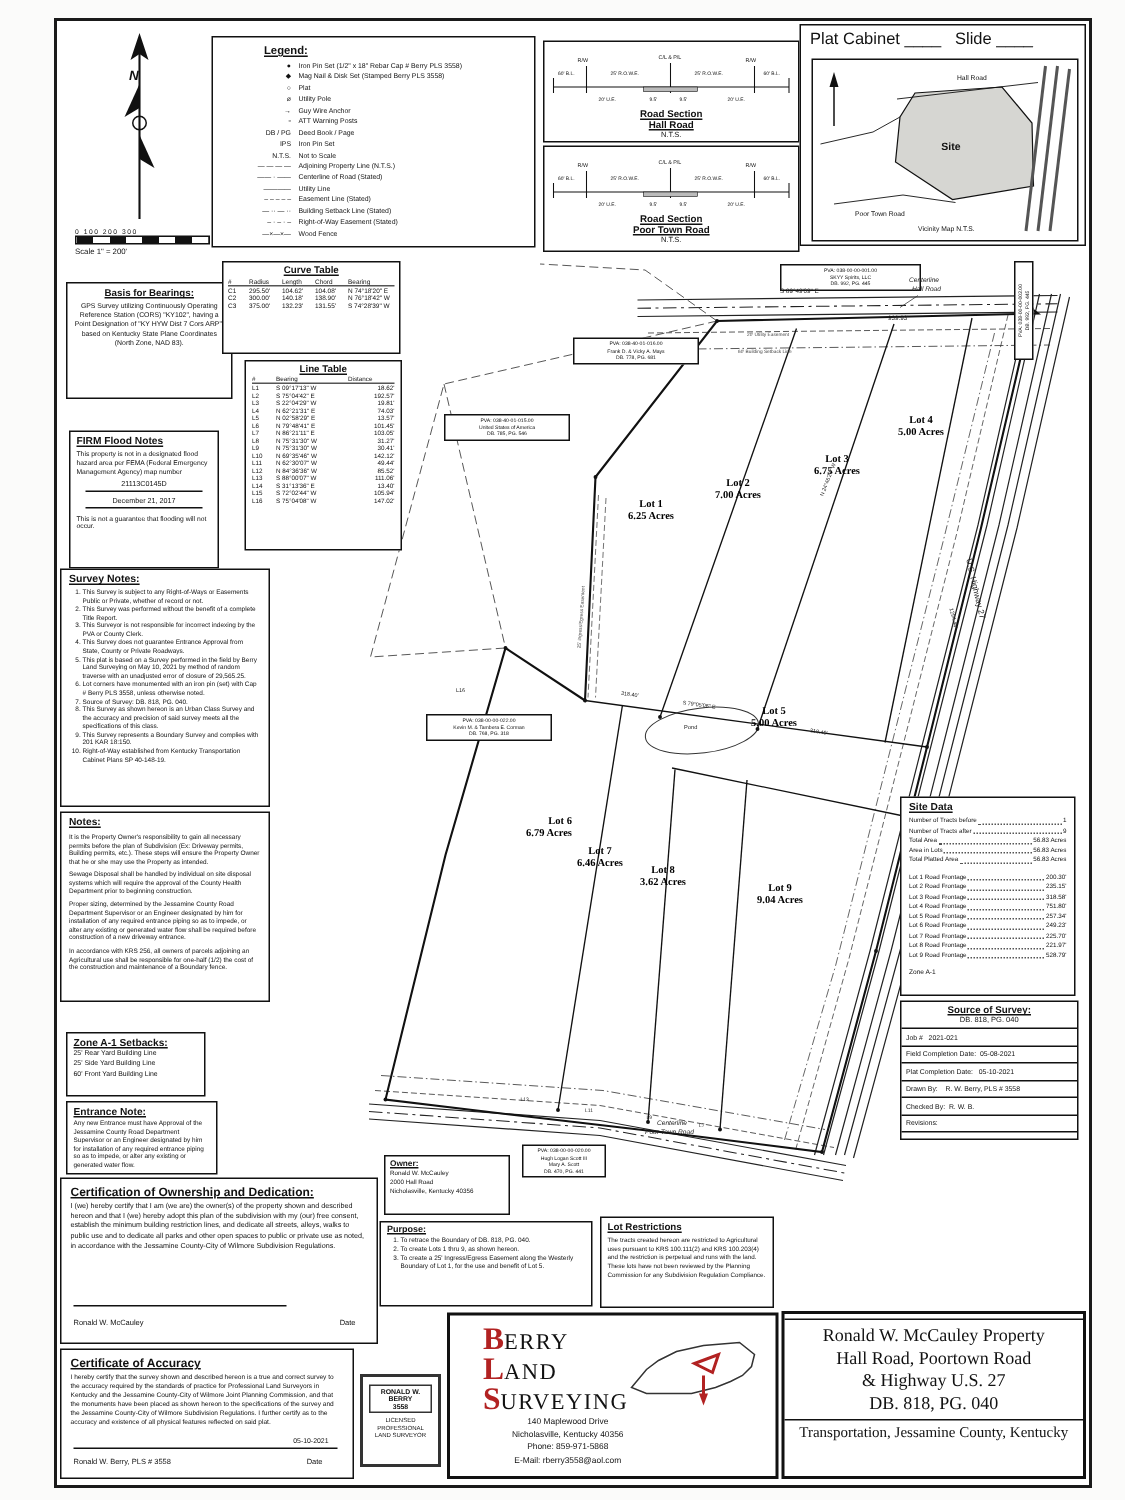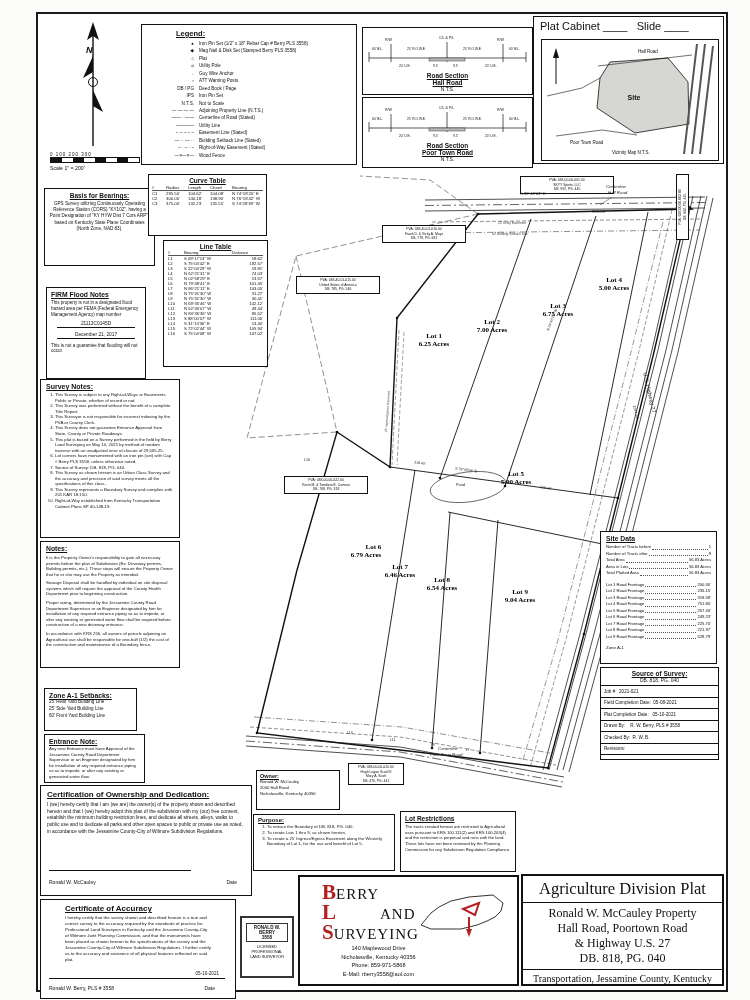--- a/index.html
+++ b/index.html
@@ -488,21 +488,21 @@
 </div>
 
 <div class="box" style="left:40px;top:785px;width:212px;height:111px;padding:4px 6px;">
   <div class="ttl" style="font-size:8px;">Certification of Ownership and Dedication:</div>
   <div style="font-size:4.8px;line-height:1.4;margin-top:3px;">I (we) hereby certify that I am (we are) the owner(s) of the property shown and described hereon and that I (we) hereby adopt this plan of the subdivision with my (our) free consent, establish the minimum building restriction lines, and dedicate all streets, alleys, walks to public use and to dedicate all parks and other open spaces to public or private use as noted, in accordance with the Jessamine County-City of Wilmore Subdivision Regulations.</div>
   <div style="position:absolute;left:8px;right:60px;bottom:24px;" class="sig-line"></div>
   <div style="position:absolute;left:8px;bottom:10px;font-size:5px;">Ronald W. McCauley</div>
   <div style="position:absolute;right:14px;bottom:10px;font-size:5px;">Date</div>
 </div>
 
-<div class="box" style="left:40px;top:899px;width:196px;height:100px;padding:4px 24px;">
+<div class="box" style="left:40px;top:899px;width:196px;height:87px;padding:4px 6px;">
   <div class="ttl" style="font-size:8px;">Certificate of Accuracy</div>
   <div style="font-size:4.4px;line-height:1.35;margin-top:2px;">I hereby certify that the survey shown and described hereon is a true and correct survey to the accuracy required by the standards of practice for Professional Land Surveyors in Kentucky and the Jessamine County-City of Wilmore Joint Planning Commission, and that the monuments have been placed as shown hereon to the specifications of the survey and the Jessamine County-City of Wilmore Subdivision Regulations. I further certify as to the accuracy and existence of all physical features reflected on said plat.</div>
   <div style="position:absolute;right:16px;bottom:22px;font-size:4.6px;">05-10-2021</div>
   <div style="position:absolute;left:8px;right:10px;bottom:19px;" class="sig-line"></div>
   <div style="position:absolute;left:8px;bottom:7px;font-size:5px;">Ronald W. Berry, PLS # 3558</div>
   <div style="position:absolute;right:20px;bottom:7px;font-size:5px;">Date</div>
 </div>
 
 <div style="position:absolute;left:240px;top:916px;width:54px;height:62px;border:2px solid #333;background:#fff;box-sizing:border-box;text-align:center;padding-top:4px;">
   <div style="border:1px solid #333;margin:1px 4px;padding:1px 0;">
@@ -511,40 +511,39 @@
     <div style="font-size:4.6px;font-weight:bold;">3558</div>
   </div>
   <div style="font-size:4px;margin-top:2px;">LICENSED</div>
   <div style="font-size:4px;">PROFESSIONAL</div>
   <div style="font-size:4px;">LAND SURVEYOR</div>
 </div>
 
 <div class="box" style="left:298px;top:875px;width:221px;height:111px;border-width:2px;">
   <div style="position:absolute;left:22px;top:6px;font-family:'Liberation Serif',serif;line-height:0.95;">
     <div style="font-size:21px;"><span style="color:#b22222;font-weight:bold;">B</span><span style="font-size:15px;letter-spacing:1px;">ERRY</span></div>
-    <div style="font-size:21px;"><span style="color:#b22222;font-weight:bold;">L</span><span style="font-size:15px;letter-spacing:1px;margin-left:44px;">AND</span></div>
+    <div style="font-size:21px;"><span style="color:#b22222;font-weight:bold;">L</span><span style="font-size:15px;letter-spacing:1px;">AND</span></div>
     <div style="font-size:21px;"><span style="color:#b22222;font-weight:bold;">S</span><span style="font-size:15px;letter-spacing:1px;">URVEYING</span></div>
   </div>
   <svg style="position:absolute;right:12px;top:14px;" width="88" height="52" viewBox="0 0 88 52">
     <path d="M4 34 L14 22 L22 16 L34 10 L52 6 L76 4 L86 12 L84 20 L78 26 L70 30 L60 34 L44 38 L28 38 L14 38 Z" fill="none" stroke="#333" stroke-width="1"></path>
     <path d="M46 18 L62 12 L58 24 Z" fill="none" stroke="#b22222" stroke-width="2"></path>
     <path d="M52 26 L52 40" stroke="#b22222" stroke-width="2"></path>
     <polygon points="52,46 49,38 55,38" fill="#b22222"></polygon>
   </svg>
   <div class="c" style="position:absolute;left:0;right:60px;bottom:6px;font-size:5.6px;line-height:1.5;">
 
   <div>140 Maplewood Drive</div>
         <div>Nicholasville, Kentucky 40356</div>
         <div>Phone: 859-971-5868</div>
         <div>E-Mail: rberry3558@aol.com</div>
       </div>
 </div>
 
 <div class="box" style="left:521px;top:874px;width:203px;height:112px;border-width:2px;font-family:'Liberation Serif',serif;">
-  <div class="c" style="font-size:16.5px;padding-top:3px;">Agriculture Division Plat</div>
   <div style="border-top:1px solid #111;margin-top:3px;"></div>
   <div class="c" style="font-size:12px;line-height:1.25;padding-top:3px;">
 
   <div>Ronald W. McCauley Property</div>
         <div>Hall Road, Poortown Road</div>
         <div>&amp; Highway U.S. 27</div>
         <div>DB. 818, PG. 040</div>
       </div>
   <div style="border-top:1px solid #111;margin-top:3px;"></div>
   <div class="c" style="font-size:10px;padding-top:3px;">Transportation, Jessamine County, Kentucky</div>
@@ -704,21 +703,21 @@
 <div class="lotlab" style="left:366px;top:543px;font-size:7px;text-align:right;">
       <div>Lot 6</div>
       <div>6.79 Acres</div>
     </div>
 <div class="lotlab" style="left:400px;top:563px;font-size:7px;">
       <div>Lot 7</div>
       <div>6.46 Acres</div>
     </div>
 <div class="lotlab" style="left:442px;top:576px;font-size:7px;">
       <div>Lot 8</div>
-      <div>6.54 Acres</div>
+      <div>3.62 Acres</div>
     </div>
 <div class="lotlab" style="left:508px;top:588px;font-size:7px;padding-left:24px;">
       <div>Lot 9</div>
       <div>9.04 Acres</div>
     </div>
 
 <div class="pva" style="left:520px;top:176px;width:94px;">
       <div>PVA: 038-00-00-001.00</div>
       <div>SKYY Spirits, LLC</div>
       <div>DB. 992, PG. 445</div>

